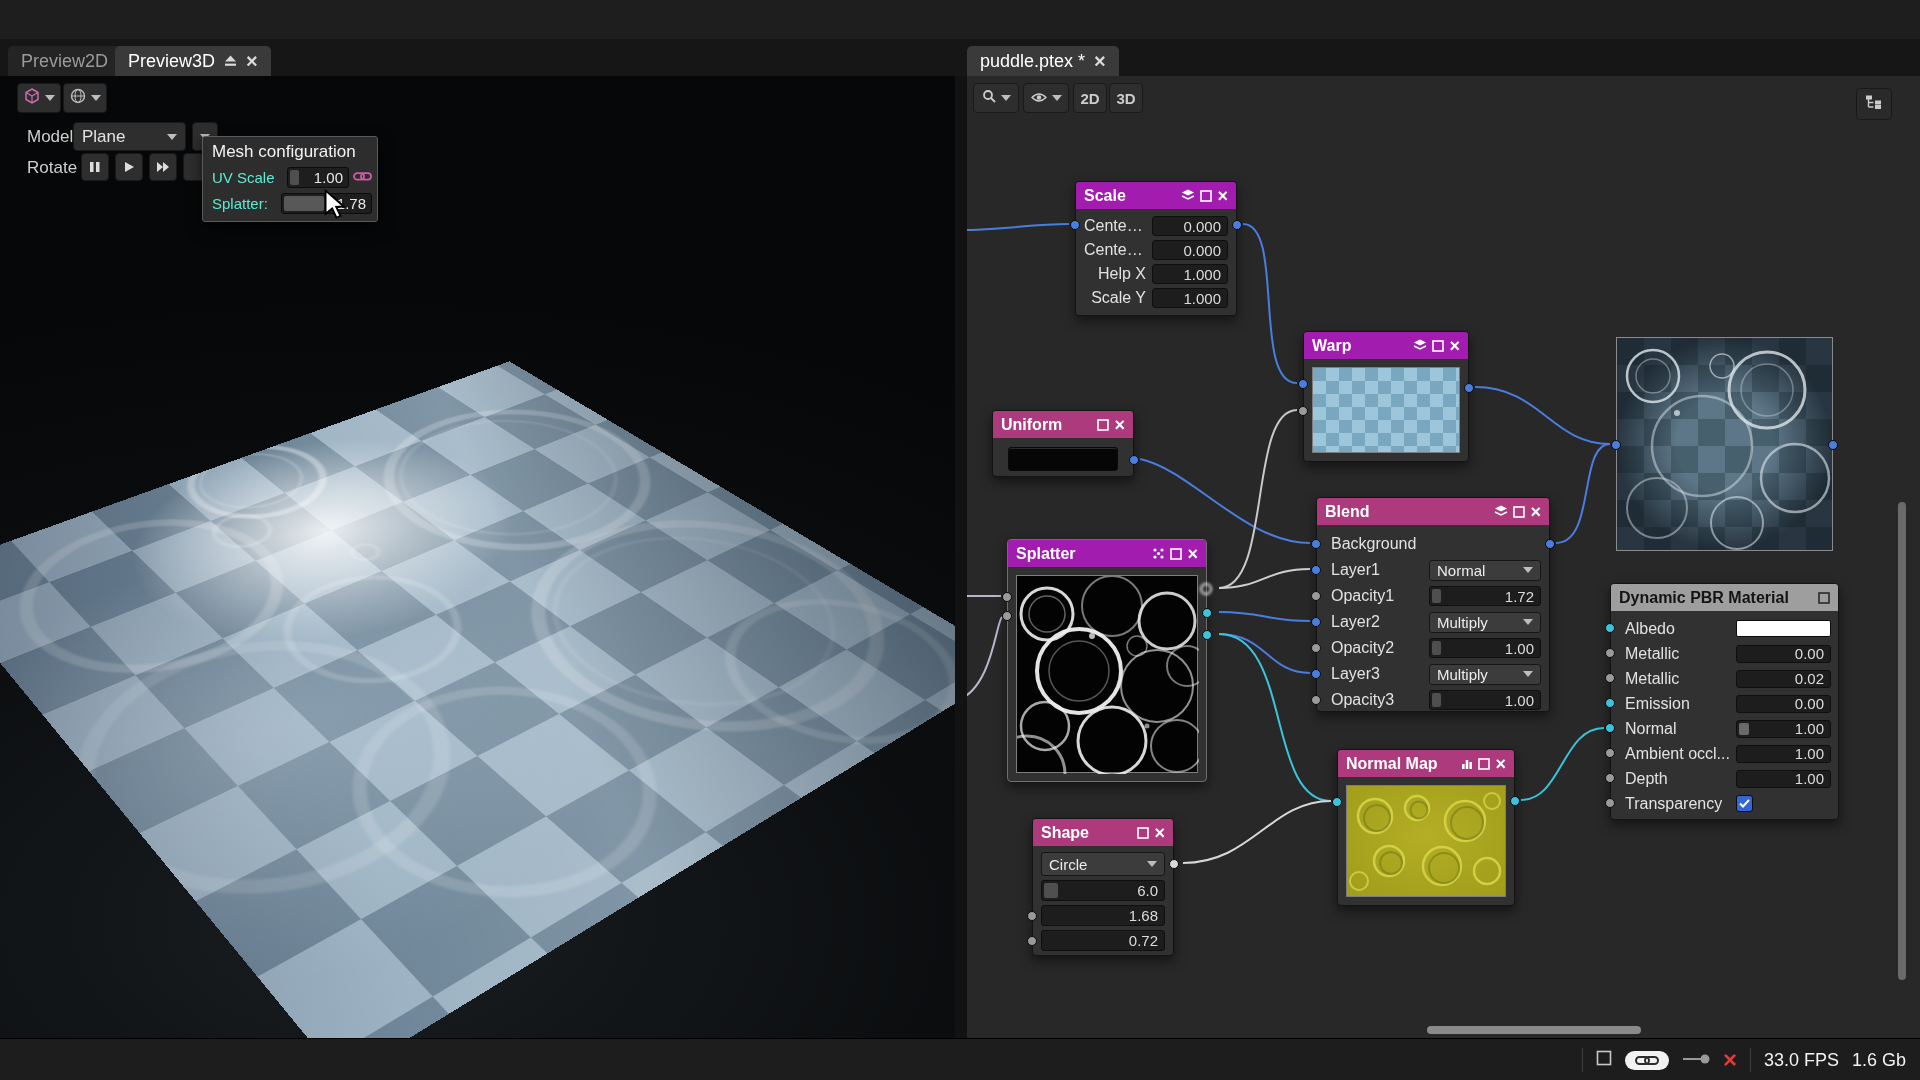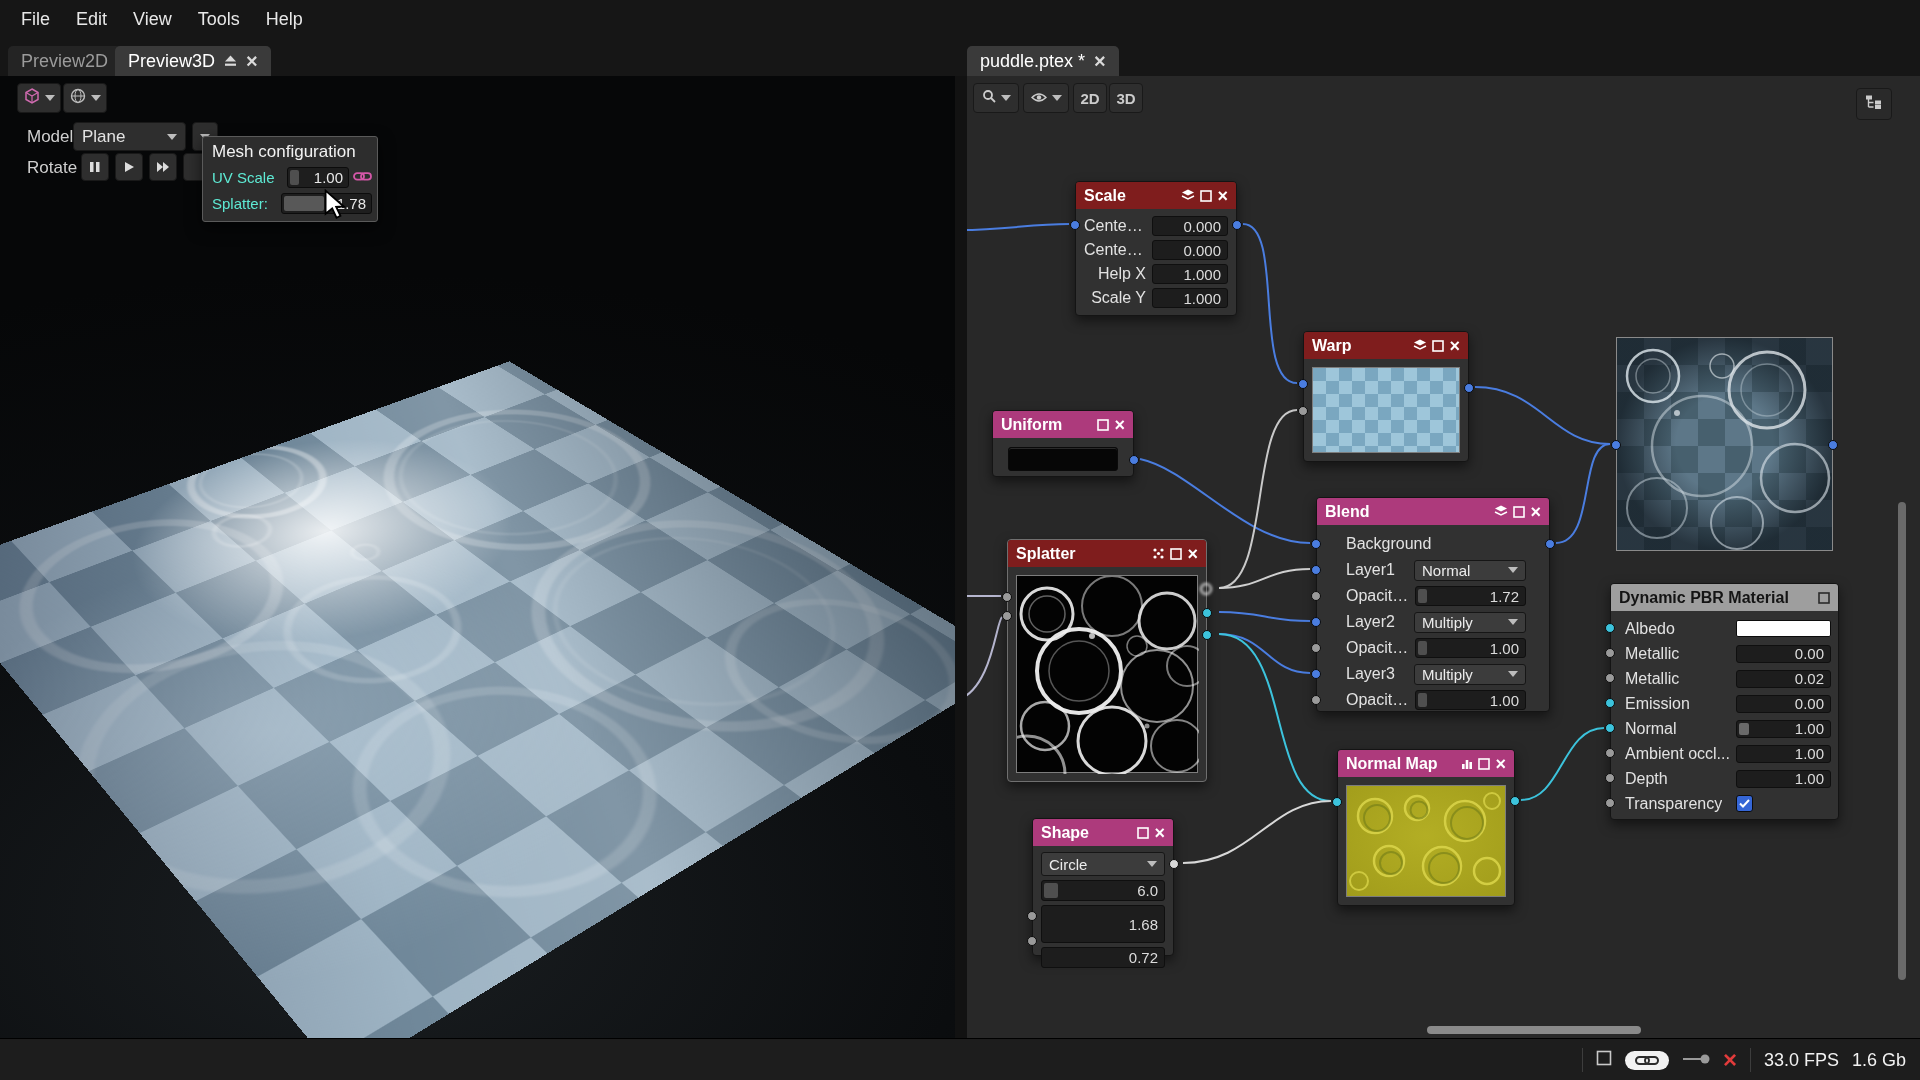--- a/index.html
+++ b/index.html
@@ -36,21 +36,21 @@
        linear-gradient(115deg, rgba(5,10,30,.30), rgba(0,0,0,0) 38%, rgba(255,255,255,.12) 58%, rgba(4,12,22,.38) 100%);}
   
   .tooltip{position:absolute;left:202px;top:60px;width:176px;height:86px;background:#2d2d2d;border:1px solid #5a5a5a;border-radius:3px;box-shadow:0 6px 16px rgba(0,0,0,.6);z-index:60;box-sizing:border-box;}
   .tt-title{font-size:17px;color:#f2f2f2;padding:5px 0 2px 9px;}
   .tt-row{display:flex;align-items:center;height:26px;padding:0 5px 0 9px;gap:4px;}
   .tt-label{font-size:15px;color:#5eead4;white-space:nowrap;}
   .tt-box{position:relative;background:#1e1e1e;border:1px solid #0c0c0c;border-radius:3px;height:21px;display:flex;align-items:center;justify-content:flex-end;padding:0 5px;font-size:15px;color:#e8e8e8;box-sizing:border-box;}
   
   .node{position:absolute;background:#313131;border:1px solid #141414;border-radius:4px;box-shadow:0 5px 12px rgba(0,0,0,.5);z-index:10;box-sizing:border-box;}
   .nhead{height:27px;display:flex;align-items:center;padding:0 8px;border-radius:3px 3px 0 0;font-weight:bold;font-size:16px;color:#fff;gap:4px;}
-  .nhead.green{background:#7f1d1d;}
+  .nhead.green{background:#a21caf;}
   .nhead.pink{background:#ad3a7c;}
   .nhead.grayh{background:#9e9e9e;color:#141414;}
   .nh-icons{margin-left:auto;display:flex;align-items:center;gap:5px;}
   .nh-icons svg{display:block;}
   .close-x{font-size:18px;font-weight:bold;line-height:1;color:#fff;}
   .prow{display:flex;align-items:center;gap:6px;}
   .plabel{font-size:16px;color:#e2e2e2;white-space:nowrap;overflow:hidden;text-overflow:ellipsis;}
   .pbox{position:relative;background:#1d1d1d;border:1px solid #0f0f0f;border-radius:3px;height:20px;display:flex;align-items:center;justify-content:flex-end;padding:0 6px;font-size:15px;color:#dcdcdc;box-sizing:border-box;}
   .pgrab{position:absolute;left:2px;top:2px;bottom:2px;width:9px;background:#4f4f4f;border-radius:2px;}
   .pdrop{background:#3c3c3c;border:1px solid #161616;border-radius:3px;height:21px;display:flex;align-items:center;justify-content:space-between;padding:0 7px;font-size:15px;color:#ececec;box-sizing:border-box;}
@@ -67,27 +67,20 @@
   .sb-sep{width:1px;height:24px;background:#3d3d3d;}
   .sb-text{font-size:18px;color:#f2f2f2;}
   .wires{position:absolute;left:0;top:0;z-index:5;pointer-events:none;}
   .scroll-thumb{position:absolute;background:#8a8a8a;border-radius:4px;z-index:20;}
 </style>
 </head>
 <body>
 
 <div id="app">
 
-  <div class="menubar">
-    <span class="menu-item">File</span>
-    <span class="menu-item">Edit</span>
-    <span class="menu-item">View</span>
-    <span class="menu-item">Tools</span>
-    <span class="menu-item">Help</span>
-  </div>
 
   <div class="tabstrip">
     <div class="tab inactive" style="left:8px;">
       <span>Preview2D</span>
     </div>
     <div class="tab active" style="left:115px;">
       <span>Preview3D</span>
       <span><svg width="13" height="12">
             <path d="M6.5 0.5 L12 6.5 H1 Z" fill="#dadada"></path>
             <rect x="1" y="8.6" width="11" height="2.2" fill="#dadada"></rect>
@@ -393,21 +386,21 @@
             </svg>
           </span>
         <span>
             <svg width="12" height="12">
               <rect x="1" y="1" width="10" height="10" fill="none" stroke="#ffffff" stroke-width="1.6"></rect>
             </svg>
           </span>
         <span class="close-x">×</span>
       </span>
     </div>
-    <div style="padding:6px 15px;">
+    <div style="padding:6px 0;">
       <div class="prow" style="height:26px;padding:0 8px 0 14px;">
         <span class="plabel">Background</span>
       </div>
       <div class="prow" style="height:26px;padding:0 8px 0 14px;">
         <span class="plabel">Layer1</span>
         <span class="pdrop" style="margin-left:auto;width:112px;">
           <span>Normal</span>
           <span class="caret"></span>
         </span>
       </div>
@@ -513,21 +506,21 @@
     </div>
     <div style="padding:6px 8px;">
       <div class="pdrop" style="height:24px;">
         <span>Circle</span>
         <span class="caret"></span>
       </div>
       <div class="pbox" style="margin-top:4px;height:21px;">
           <i class="pgrab" style="width:14px;"></i>
           <span>6.0</span>
         </div>
-      <div class="pbox" style="margin-top:4px;height:38px;">
+      <div class="pbox" style="margin-top:4px;height:21px;">
           <span>1.68</span>
         </div>
       <div class="pbox" style="margin-top:4px;height:21px;">
           <span>0.72</span>
         </div>
     </div>
     <span class="port grayp pleft" style="top:92px;"></span>
     <span class="port grayp pleft" style="top:117px;"></span>
     <span class="port grayp pright" style="top:40px;background:#d8d8d8;"></span>
   </div>

